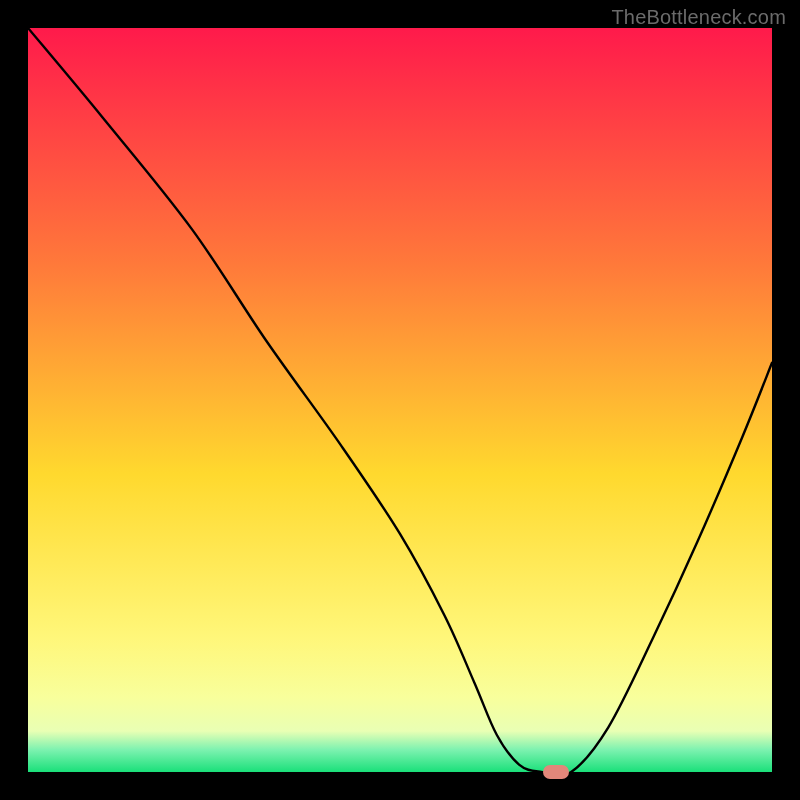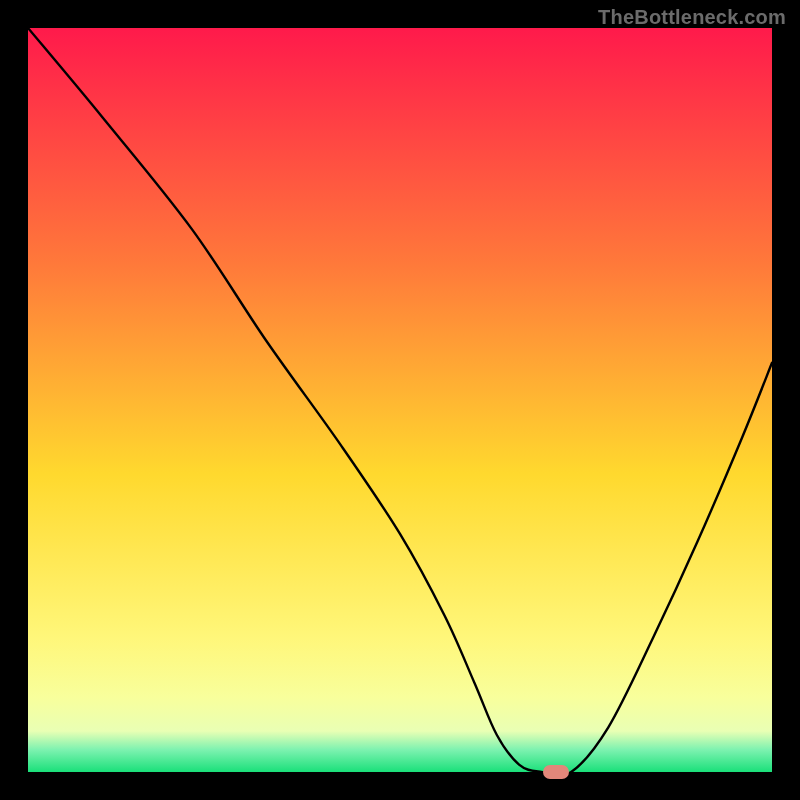--- a/index.html
+++ b/index.html
@@ -29,21 +29,21 @@
     display: block;
     width: 744px;
     height: 744px;
   }
   .watermark {
     position: absolute;
     top: 6px;
     right: 14px;
     font-family: Arial, Helvetica, sans-serif;
     font-size: 20px;
-    font-weight: 700;
+    font-weight: 400;
     color: #6b6b6b;
     letter-spacing: 0.2px;
     user-select: none;
   }
   .marker {
     position: absolute;
     width: 26px;
     height: 14px;
     border-radius: 7px;
     background: #e2877a;

